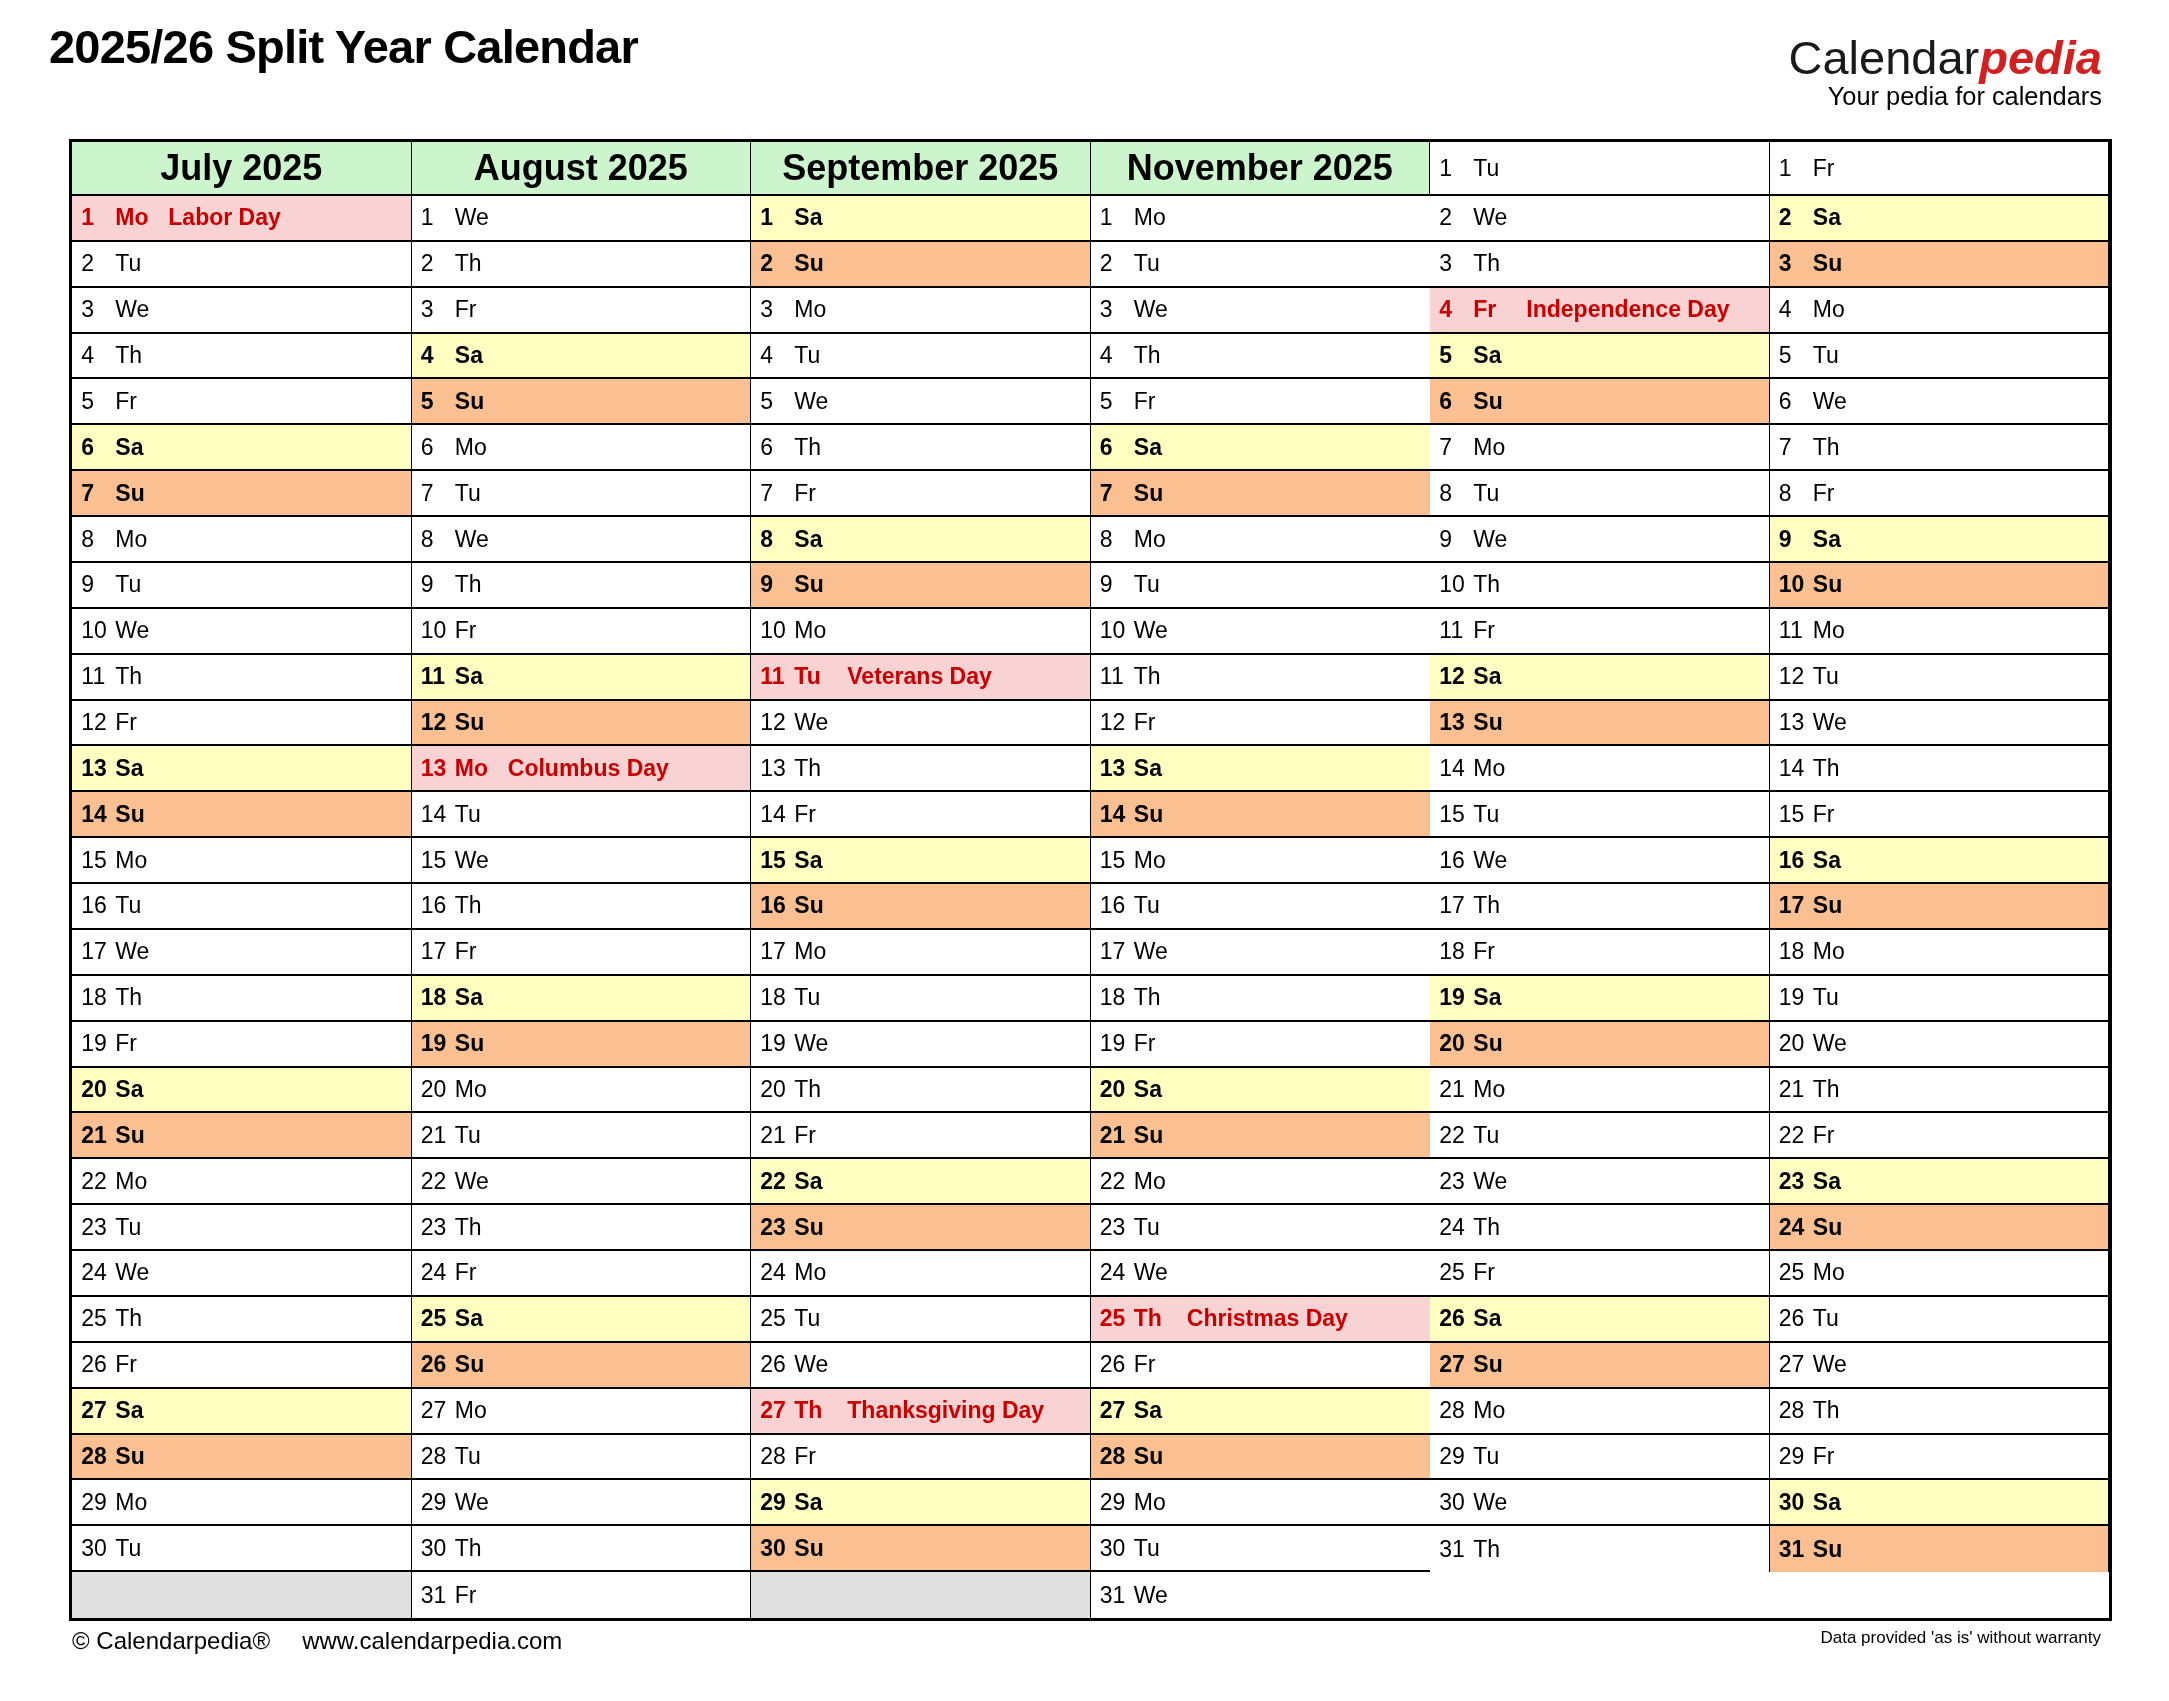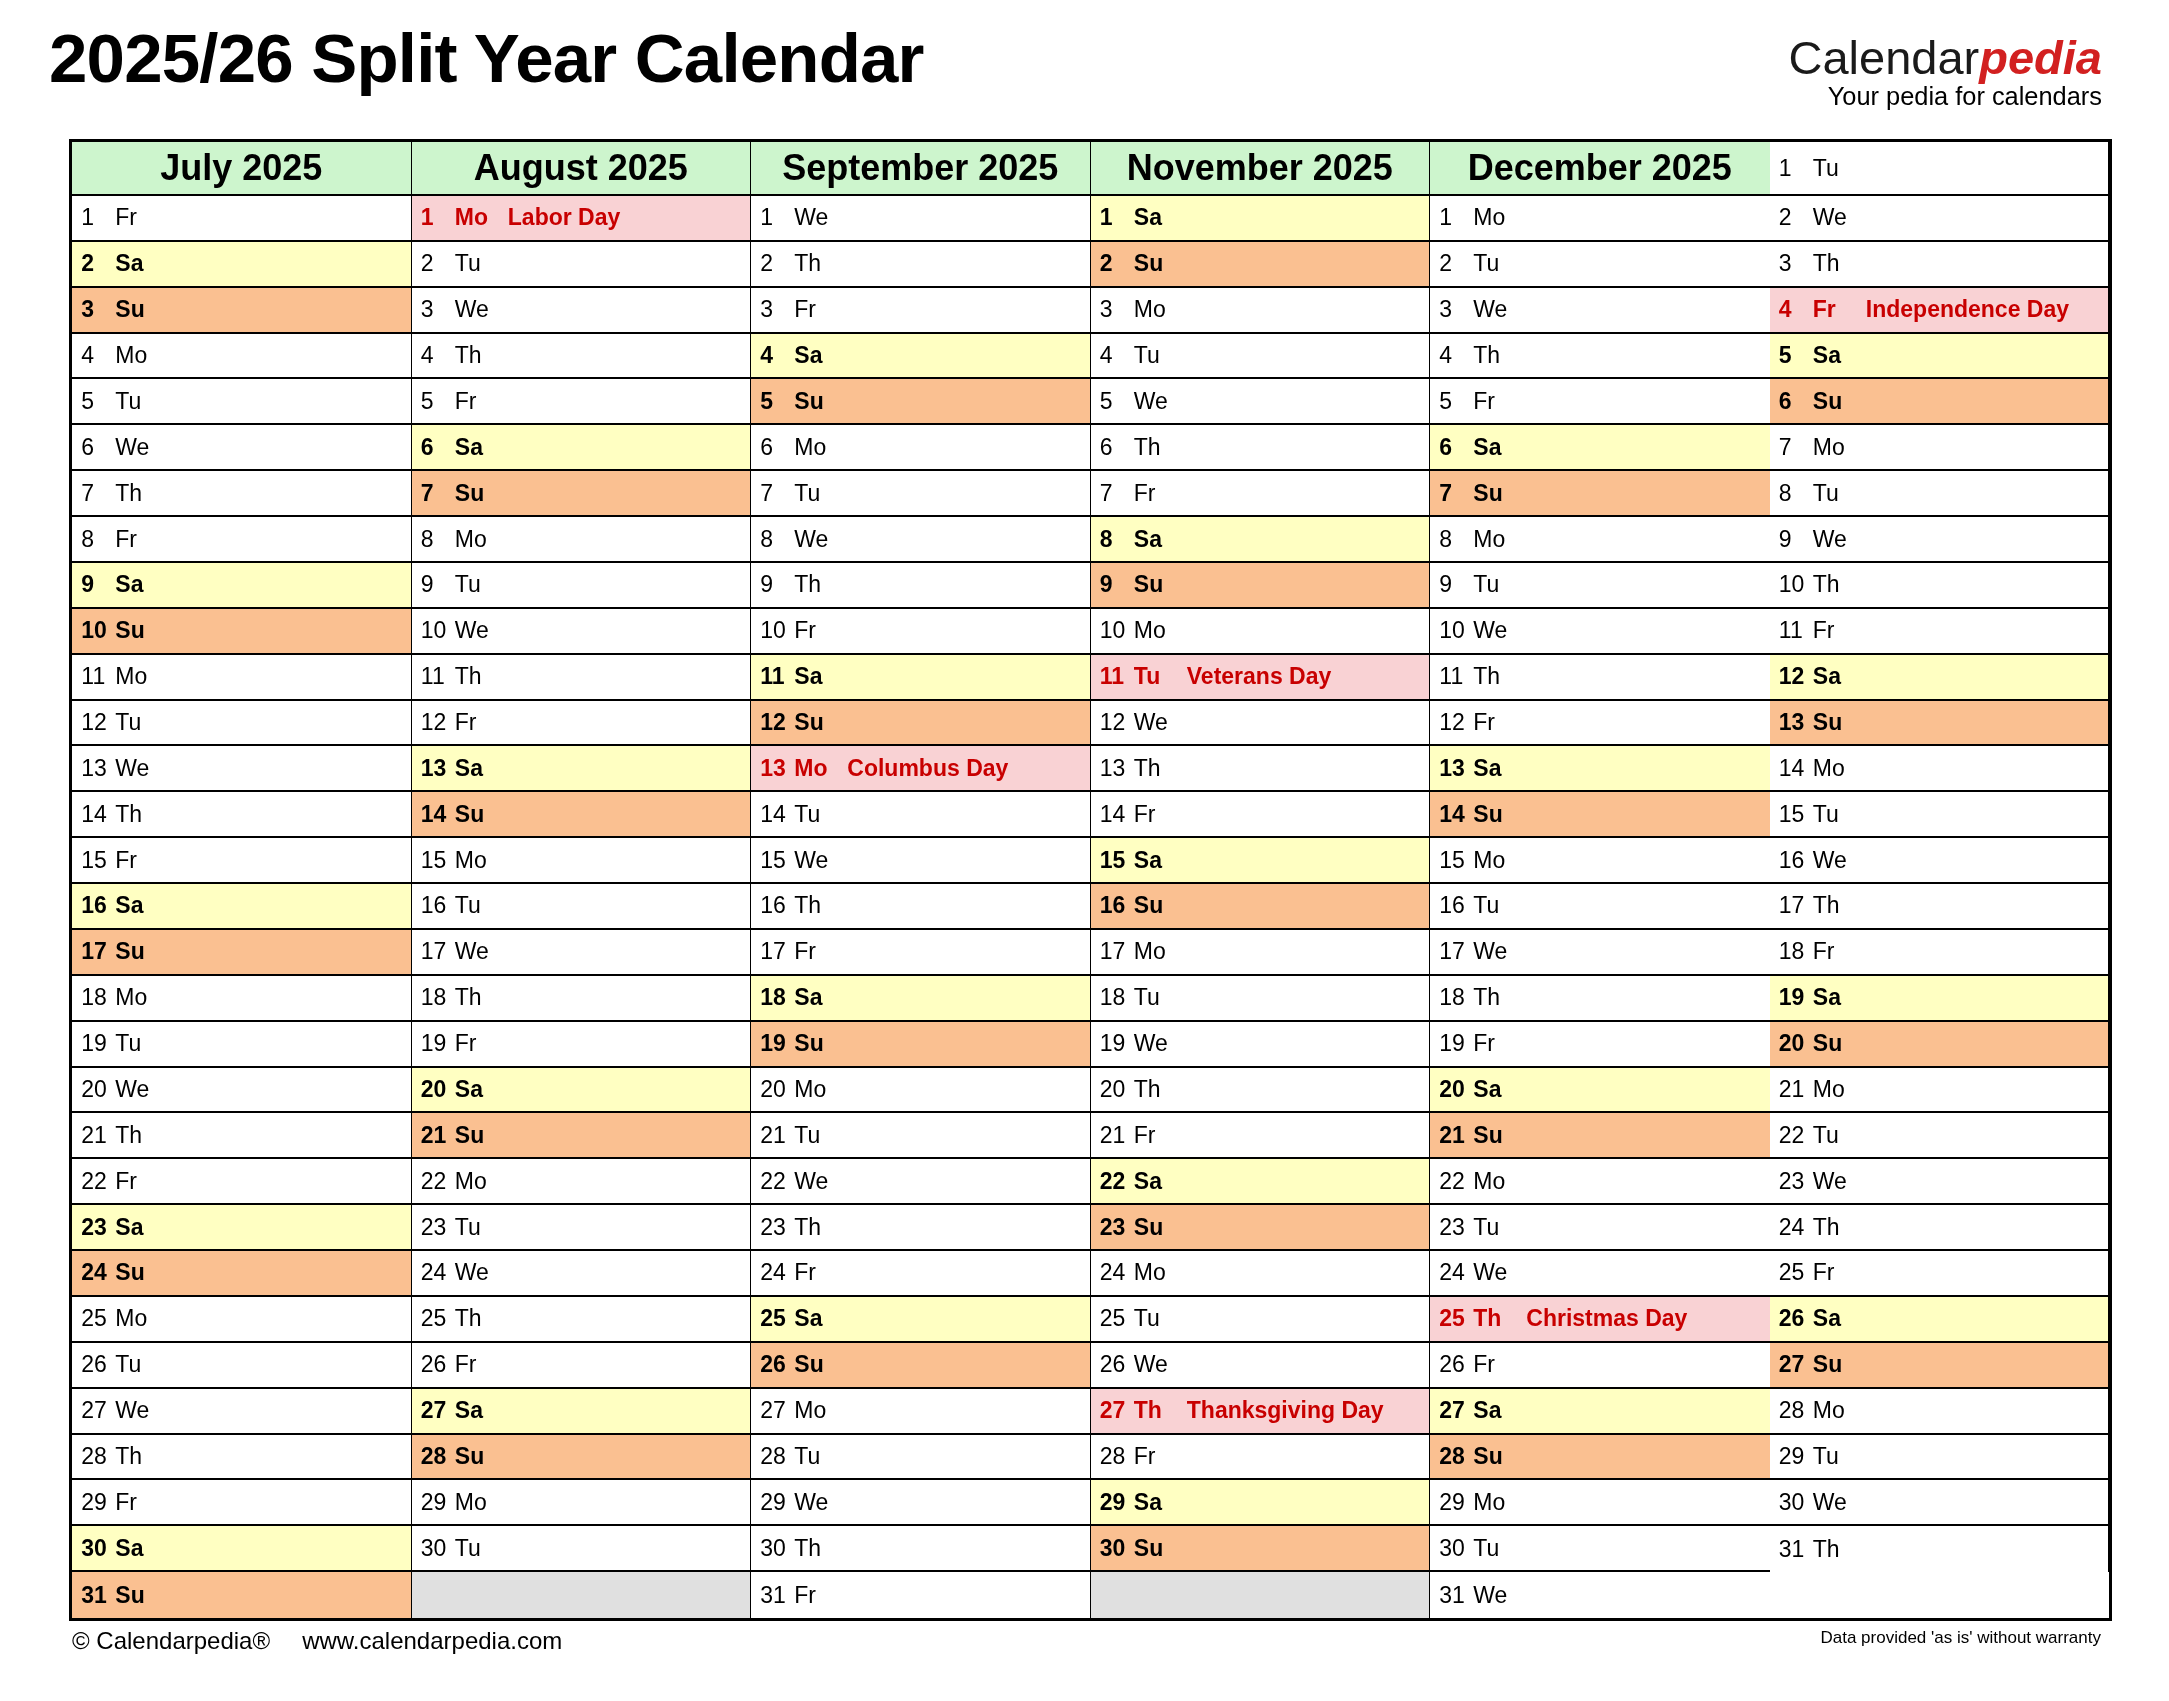--- a/index.html
+++ b/index.html
@@ -3,21 +3,21 @@
 <meta charset="utf-8">
 <style>
   html,body{margin:0;padding:0;}
   body{
     width:2170px;height:1702px;position:relative;background:#fff;
     font-family:"Liberation Sans","DejaVu Sans",sans-serif;color:#000;
     overflow:hidden;
   }
   .page-title{
     position:absolute;left:49px;top:18.6px;
-    font-size:69px;font-weight:bold;letter-spacing:-0.8px;white-space:nowrap;
+    font-size:47px;font-weight:bold;letter-spacing:-0.8px;white-space:nowrap;
   }
   .logo{position:absolute;top:34px;right:68px;text-align:right;line-height:1.02;}
   .logo-main{font-size:47px;white-space:nowrap;}
   .logo-black{color:#1a1a1a;}
   .logo-red{color:var(--logo-red,#d22020);font-weight:bold;font-style:italic;}
   .logo-tagline{font-size:25.4px;margin-top:2.5px;white-space:nowrap;}
 
   .calendar-grid{
     position:absolute;left:69px;top:139px;width:2043px;height:1482px;
     box-sizing:border-box;border:3.4px solid #000;background:#fff;
@@ -63,21 +63,20 @@
 <div class="logo">
   <div class="logo-main"><span class="logo-black">Calendar</span><span class="logo-red">pedia</span></div>
   <div class="logo-tagline">Your pedia for calendars</div>
 </div>
 
 <div class="calendar-grid">
     <div class="mh">July 2025</div>
     <div class="mh">August 2025</div>
     <div class="mh">September 2025</div>
     <div class="mh">November 2025</div>
-    <div class="mh last">December 2025</div>
     <div class="cell">
       <span class="day-num">1</span>
       <span class="day-wd">Tu</span>
     </div>
     <div class="cell">
       <span class="day-num">1</span>
       <span class="day-wd">Fr</span>
     </div>
     <div class="cell holiday">
       <span class="day-num">1</span>

